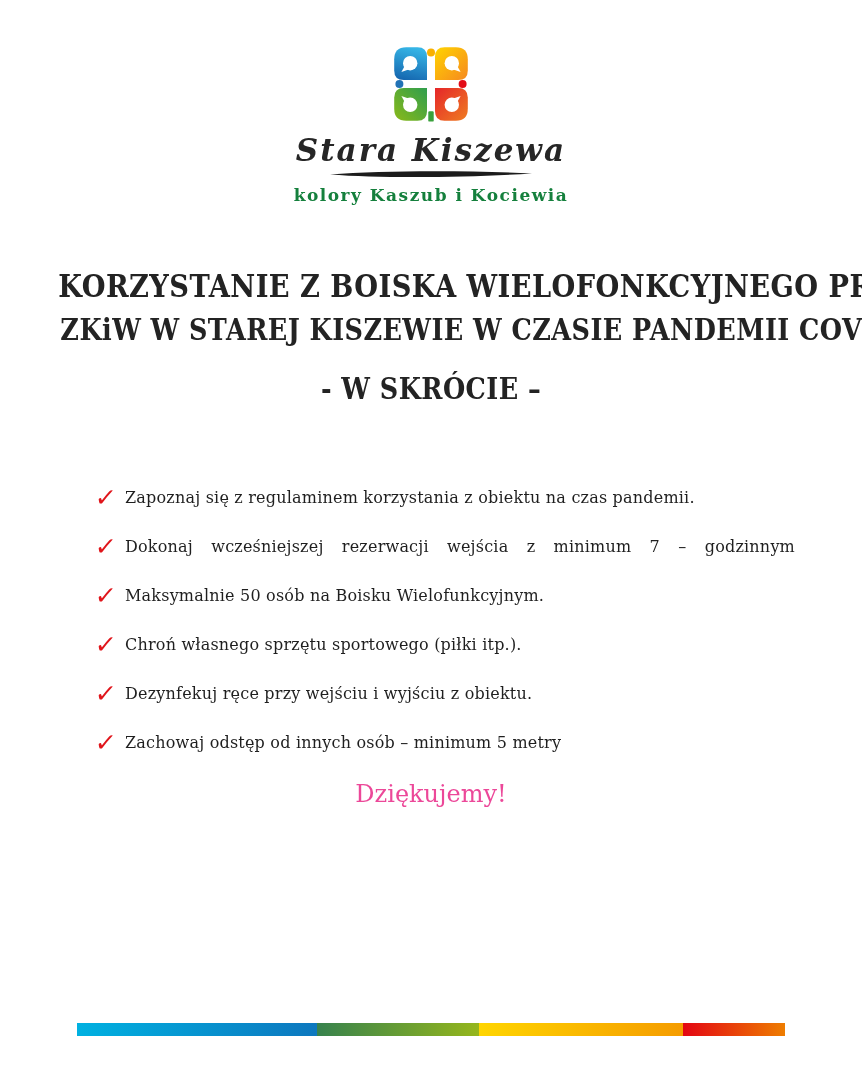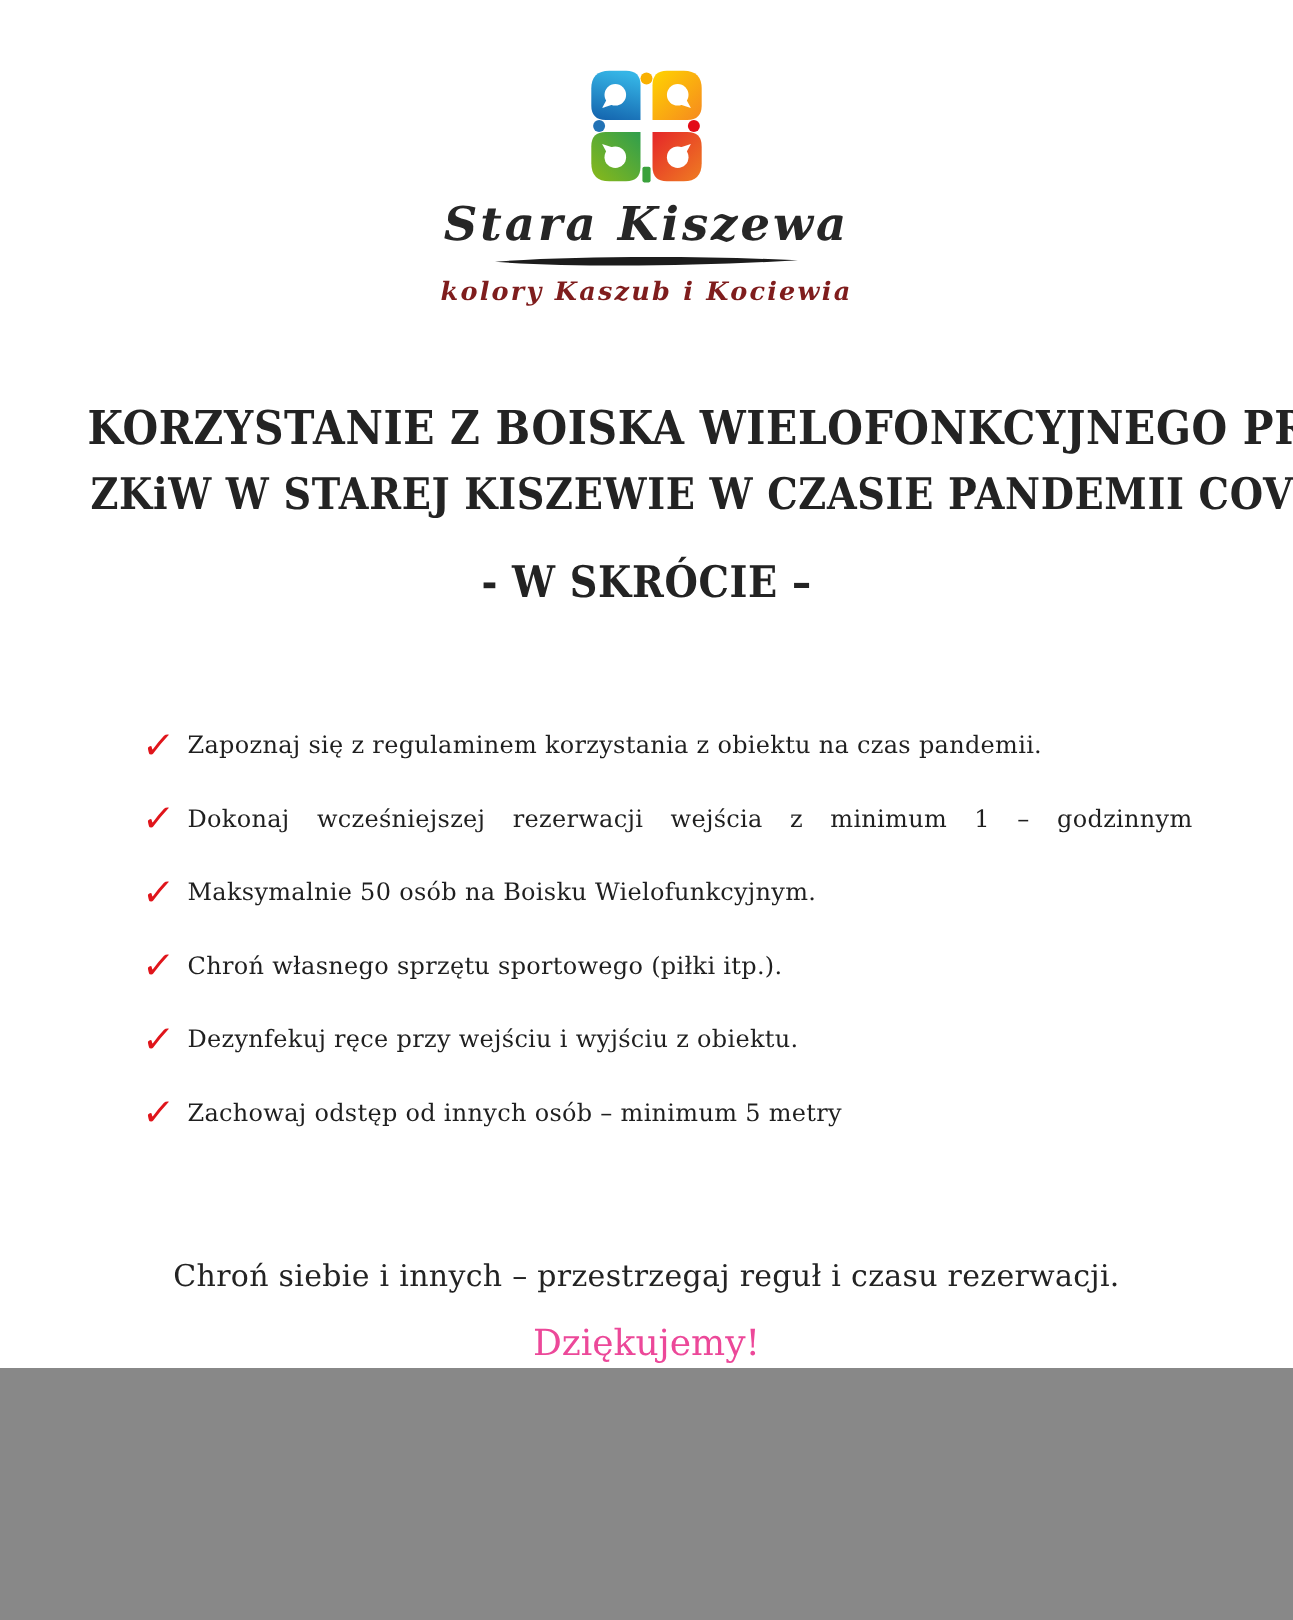--- a/index.html
+++ b/index.html
@@ -1,39 +1,39 @@
 <!DOCTYPE html>
 <html style="--check-color: #e0151b;"><head>
 <meta charset="utf-8">
 <style>
   html,body{margin:0;padding:0;}
   body{background:#888;}
   .page{
     position:relative;
-    width:862px;height:912px;
+    width:862px;height:1080px;
     margin:0 auto;
     background:#fff;
     overflow:hidden;
     font-family:"DejaVu Serif", serif;
     color:#1f1f1f;
   }
   
   .logo-section{padding-top:44px;text-align:center;}
   .clover{display:block;margin:0 auto;width:82px;height:80px;}
   .brand-name{
     margin-top:8px;
     font-size:31px;font-weight:bold;font-style:italic;
     letter-spacing:2px;color:#262626;
     font-family:"DejaVu Serif", serif;
   }
   .brand-swoosh{display:block;margin:2px auto 0;}
   .brand-tagline{
     margin-top:5px;
-    font-size:17px;font-weight:bold;font-style:italic;
-    letter-spacing:1.5px;color:#7f1d1d;
+    font-size:17px;font-weight:bold;
+    letter-spacing:1.5px;color:#15803d;
   }
   
   .title-section{margin-top:62px;text-align:center;color:#232323;}
   .title-line{display:block;line-height:38px;white-space:nowrap;}
   .title-line > span{display:inline-block;transform:scaleX(0.88);transform-origin:50% 50%;
     font-weight:bold;letter-spacing:0.5px;}
   .title-line-1 > span{font-size:31px;}
   .title-line-2 > span{font-size:29px;}
   .title-line-3{margin-top:16px;}
   .title-line-3 > span{font-size:29px;}
@@ -143,21 +143,21 @@
   <div class="checklist">
       <div class="check-item">
         <span class="checkmark">✓</span>
         <div class="check-text">
           <div class="check-line">Zapoznaj się z regulaminem korzystania z obiektu na czas pandemii.</div>
         </div>
       </div>
       <div class="check-item">
         <span class="checkmark">✓</span>
         <div class="check-text">
-          <div class="check-line justified">Dokonaj wcześniejszej rezerwacji wejścia z minimum 1 – godzinnym</div>
+          <div class="check-line justified">Dokonaj wcześniejszej rezerwacji wejścia z minimum 7 – godzinnym</div>
         </div>
       </div>
       <div class="check-item">
         <span class="checkmark">✓</span>
         <div class="check-text">
           <div class="check-line">Maksymalnie 50 osób na Boisku Wielofunkcyjnym.</div>
         </div>
       </div>
       <div class="check-item">
         <span class="checkmark">✓</span>
@@ -172,21 +172,20 @@
         </div>
       </div>
       <div class="check-item">
         <span class="checkmark">✓</span>
         <div class="check-text">
           <div class="check-line">Zachowaj odstęp od innych osób – minimum 5 metry</div>
         </div>
       </div>
     </div>
 
-  <div class="footer-message">Chroń siebie i innych – przestrzegaj reguł i czasu rezerwacji.</div>
   <div class="footer-thanks">Dziękujemy!</div>
 
   <div class="color-bar">
       <div style="width: 240px; background: linear-gradient(90deg, rgb(0, 177, 225), rgb(13, 119, 190));"></div>
       <div style="width: 162px; background: linear-gradient(90deg, rgb(55, 130, 77), rgb(149, 182, 28));"></div>
       <div style="width: 204px; background: linear-gradient(90deg, rgb(255, 213, 0), rgb(245, 156, 0));"></div>
       <div style="width: 102px; background: linear-gradient(90deg, rgb(227, 6, 19), rgb(238, 125, 0));"></div>
     </div>
 
 </div>

